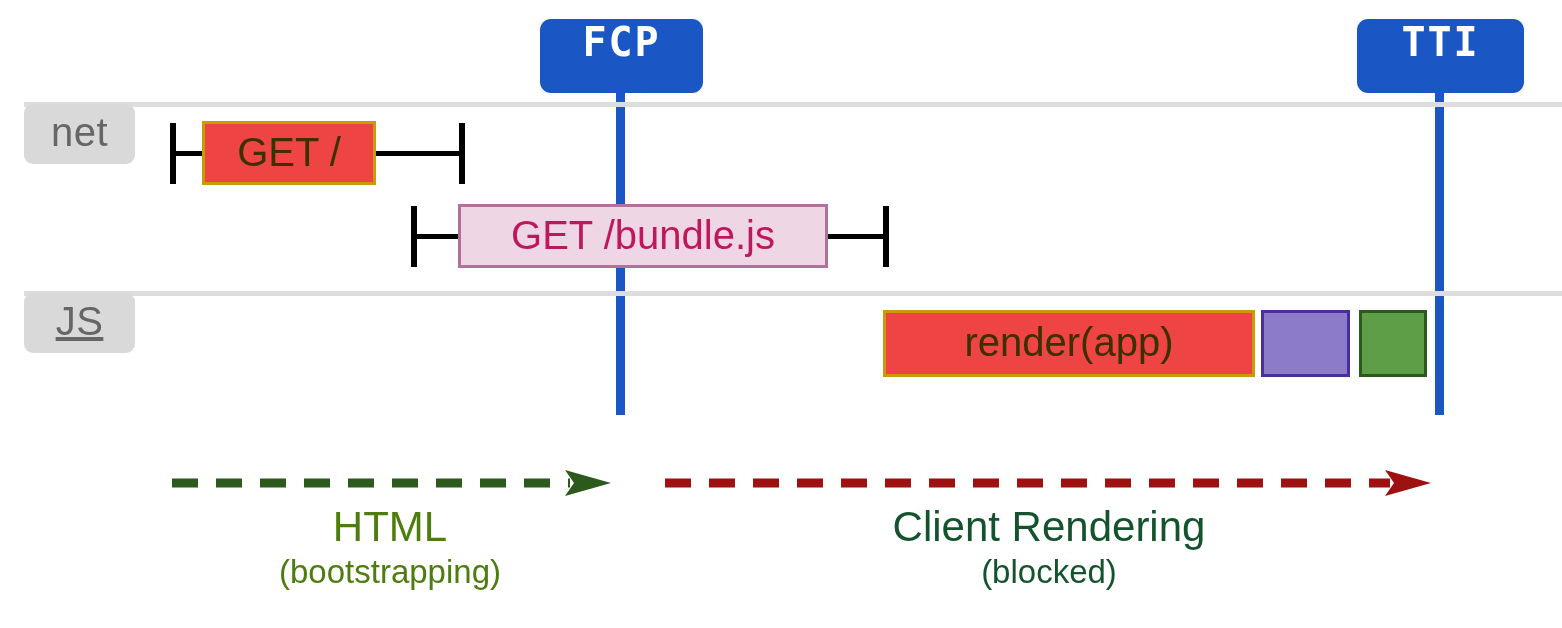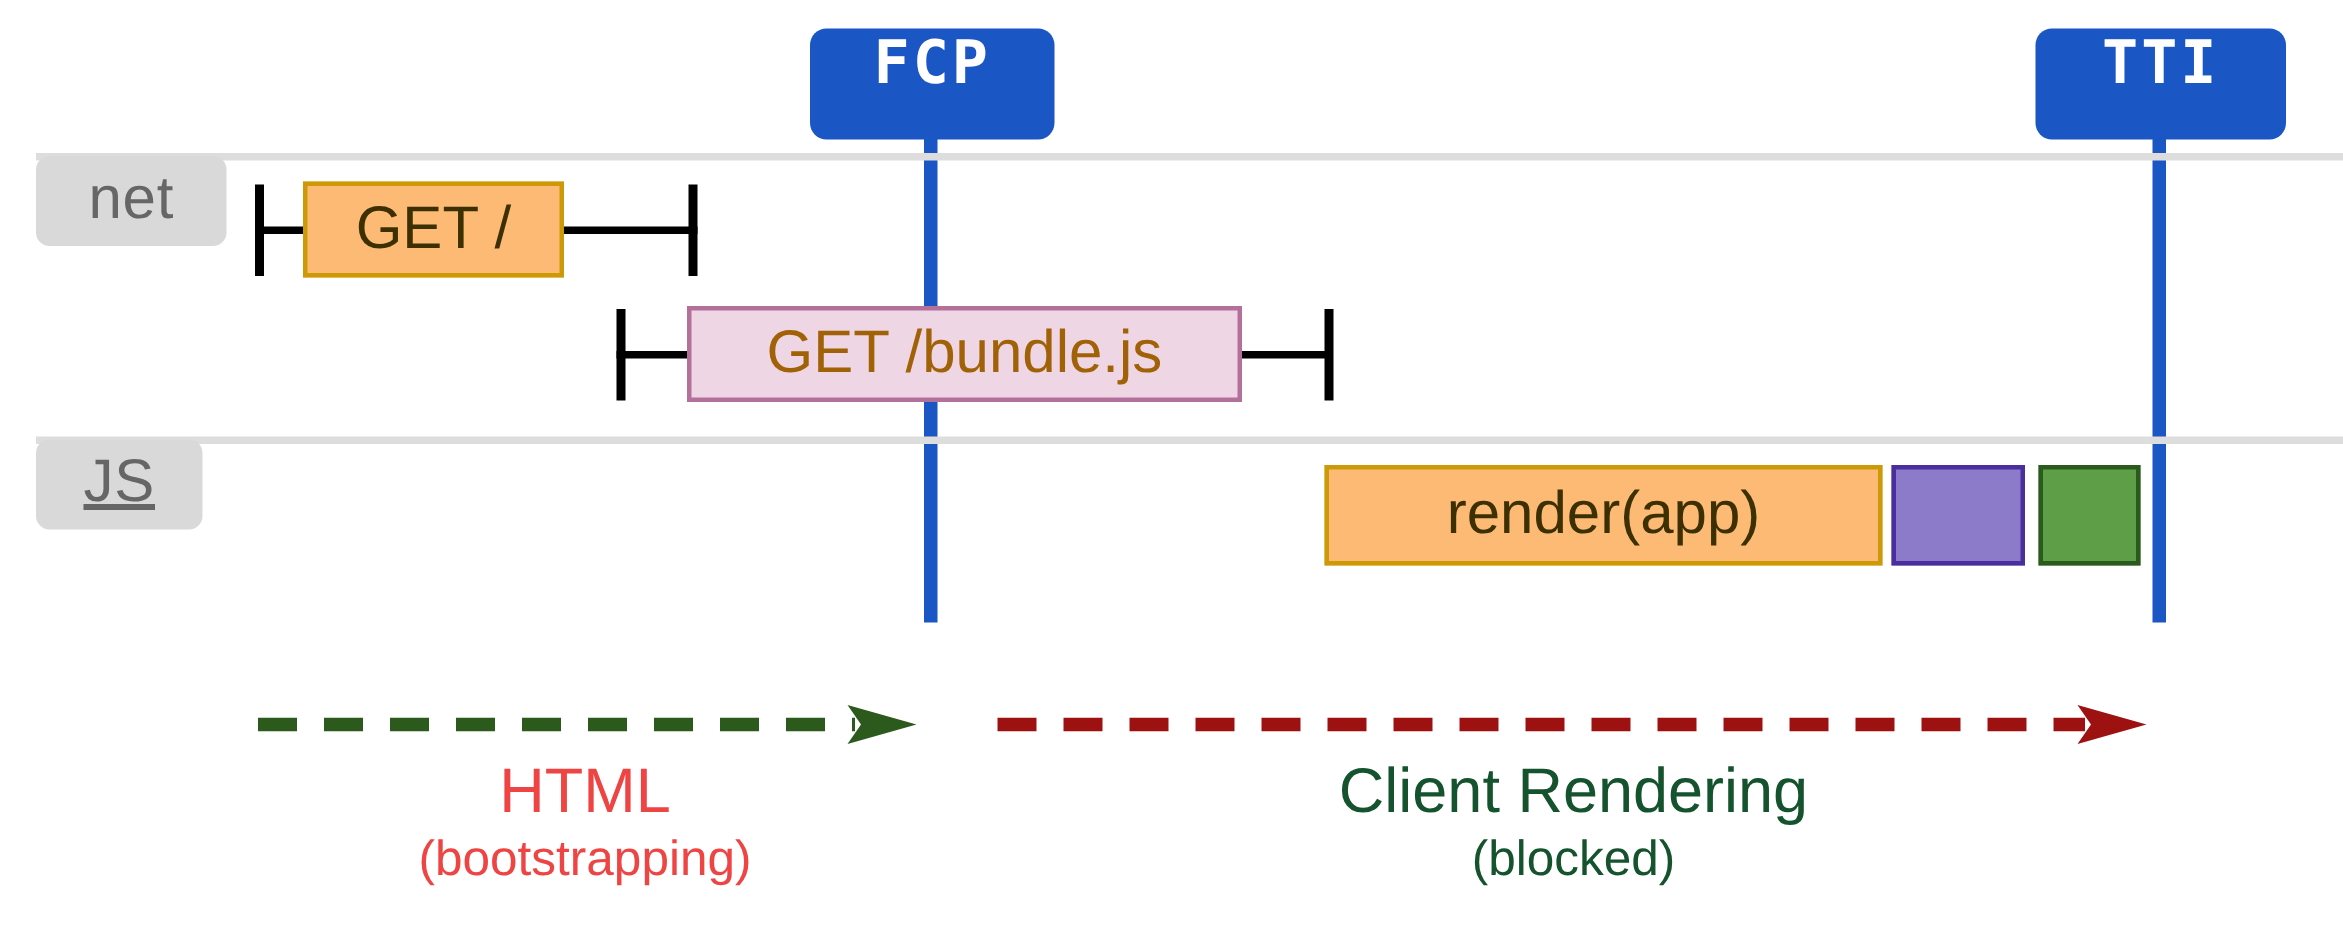--- a/index.html
+++ b/index.html
@@ -69,28 +69,28 @@
     display: flex;
     align-items: center;
     justify-content: center;
     box-sizing: border-box;
     font-size: 40px;
     line-height: 1;
     white-space: nowrap;
     padding-bottom: 3px;
   }
   .bar-yellow {
-    background: #fdba74;
+    background: #ef4444;
     border: 3px solid #cc9a06;
     color: #3d3000;
   }
   .bar-pink {
     background: #efd6e5;
     border: 3px solid #b3709a;
-    color: #a16207;
+    color: #be185d;
   }
   .bar-purple {
     background: #8b7bc8;
     border: 3px solid #4b2e9e;
   }
   .bar-green {
     background: #5d9e47;
     border: 3px solid #2c5a1e;
   }
 
@@ -118,42 +118,42 @@
   }
   .phase-title {
     font-size: 42px;
     display: block;
   }
   .phase-sub {
     font-size: 33px;
     display: block;
     margin-top: 6px;
   }
-  .phase-green { color: #ef4444; }
+  .phase-green { color: #4d7c0f; }
   .phase-red { color: #14532d; }
 </style>
 </head>
 <body>
 
 <div id="canvas">
 
   <div class="milestone-line" style="left:616px; top:88px; height:327px;"></div>
   <div class="milestone-line" style="left:1435px; top:88px; height:327px;"></div>
 
   <div class="lane-rule" style="top:102px;"></div>
   <div class="lane-rule" style="top:291px;"></div>
 
   <div class="milestone-badge" style="left:540px; top:19px; width:163px; height:74px;">
     <span>FCP</span>
   </div>
   <div class="milestone-badge" style="left:1357px; top:19px; width:167px; height:74px;">
     <span>TTI</span>
   </div>
 
-  <div class="lane-pill" style="left:24px; top:104px; width:127px; height:60px;">
+  <div class="lane-pill" style="left:24px; top:104px; width:111px; height:60px;">
     <span>net</span>
   </div>
   <div class="lane-pill" style="left:24px; top:293px; width:111px; height:60px;text-decoration:underline;">
     <span>JS</span>
   </div>
 
   <div class="whisker-cap" style="left:170px; top:123px; height:61px;"></div>
   <div class="whisker-line" style="left:170px; top:151px; width:36px;"></div>
   <div class="whisker-line" style="left:372px; top:151px; width:93px;"></div>
   <div class="whisker-cap" style="left:459px; top:123px; height:61px;"></div>

